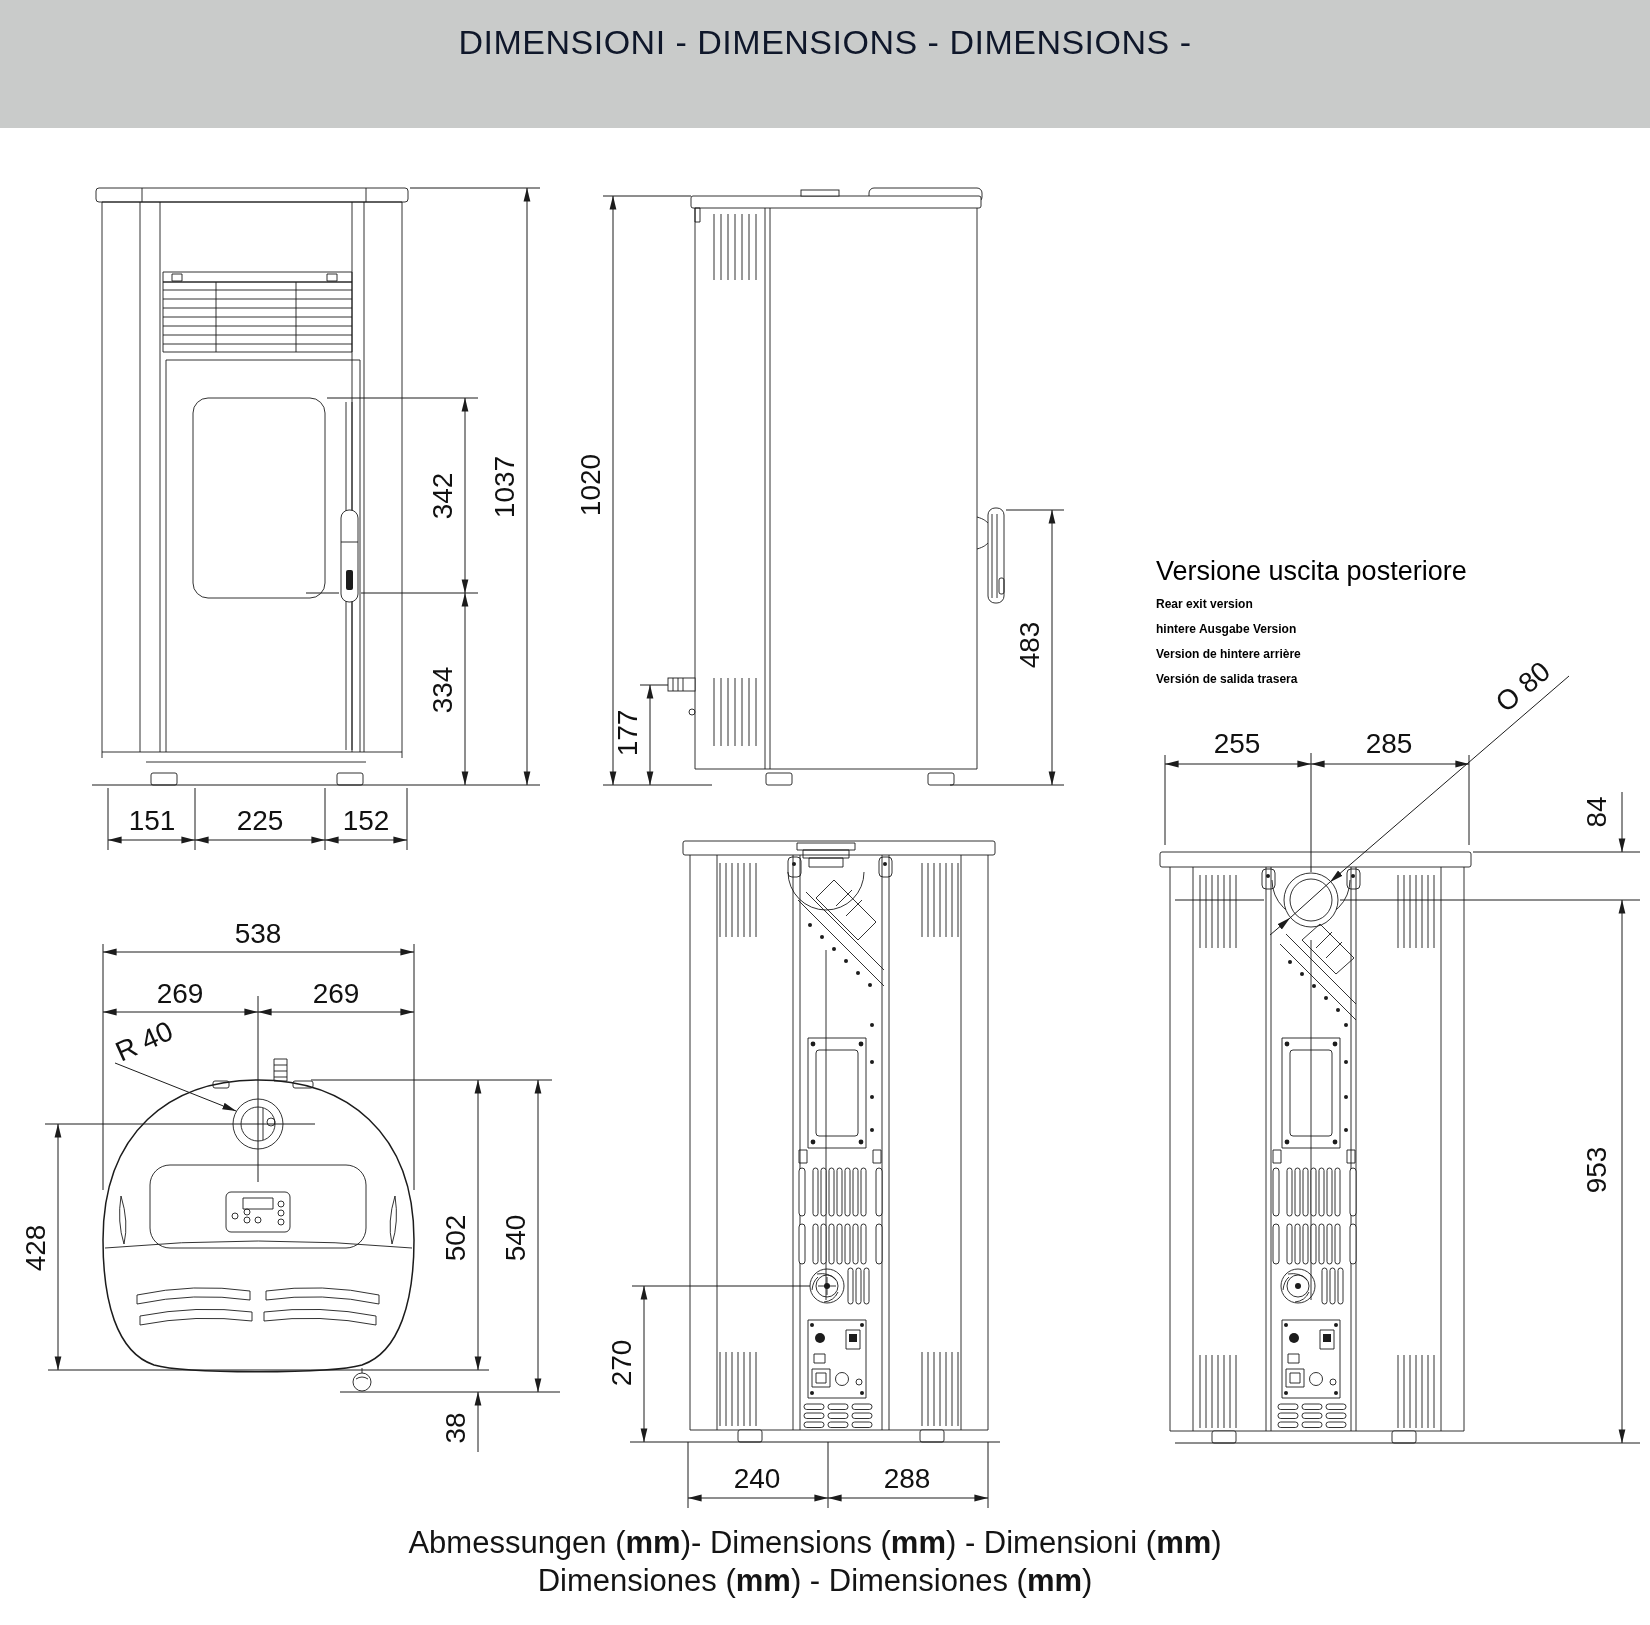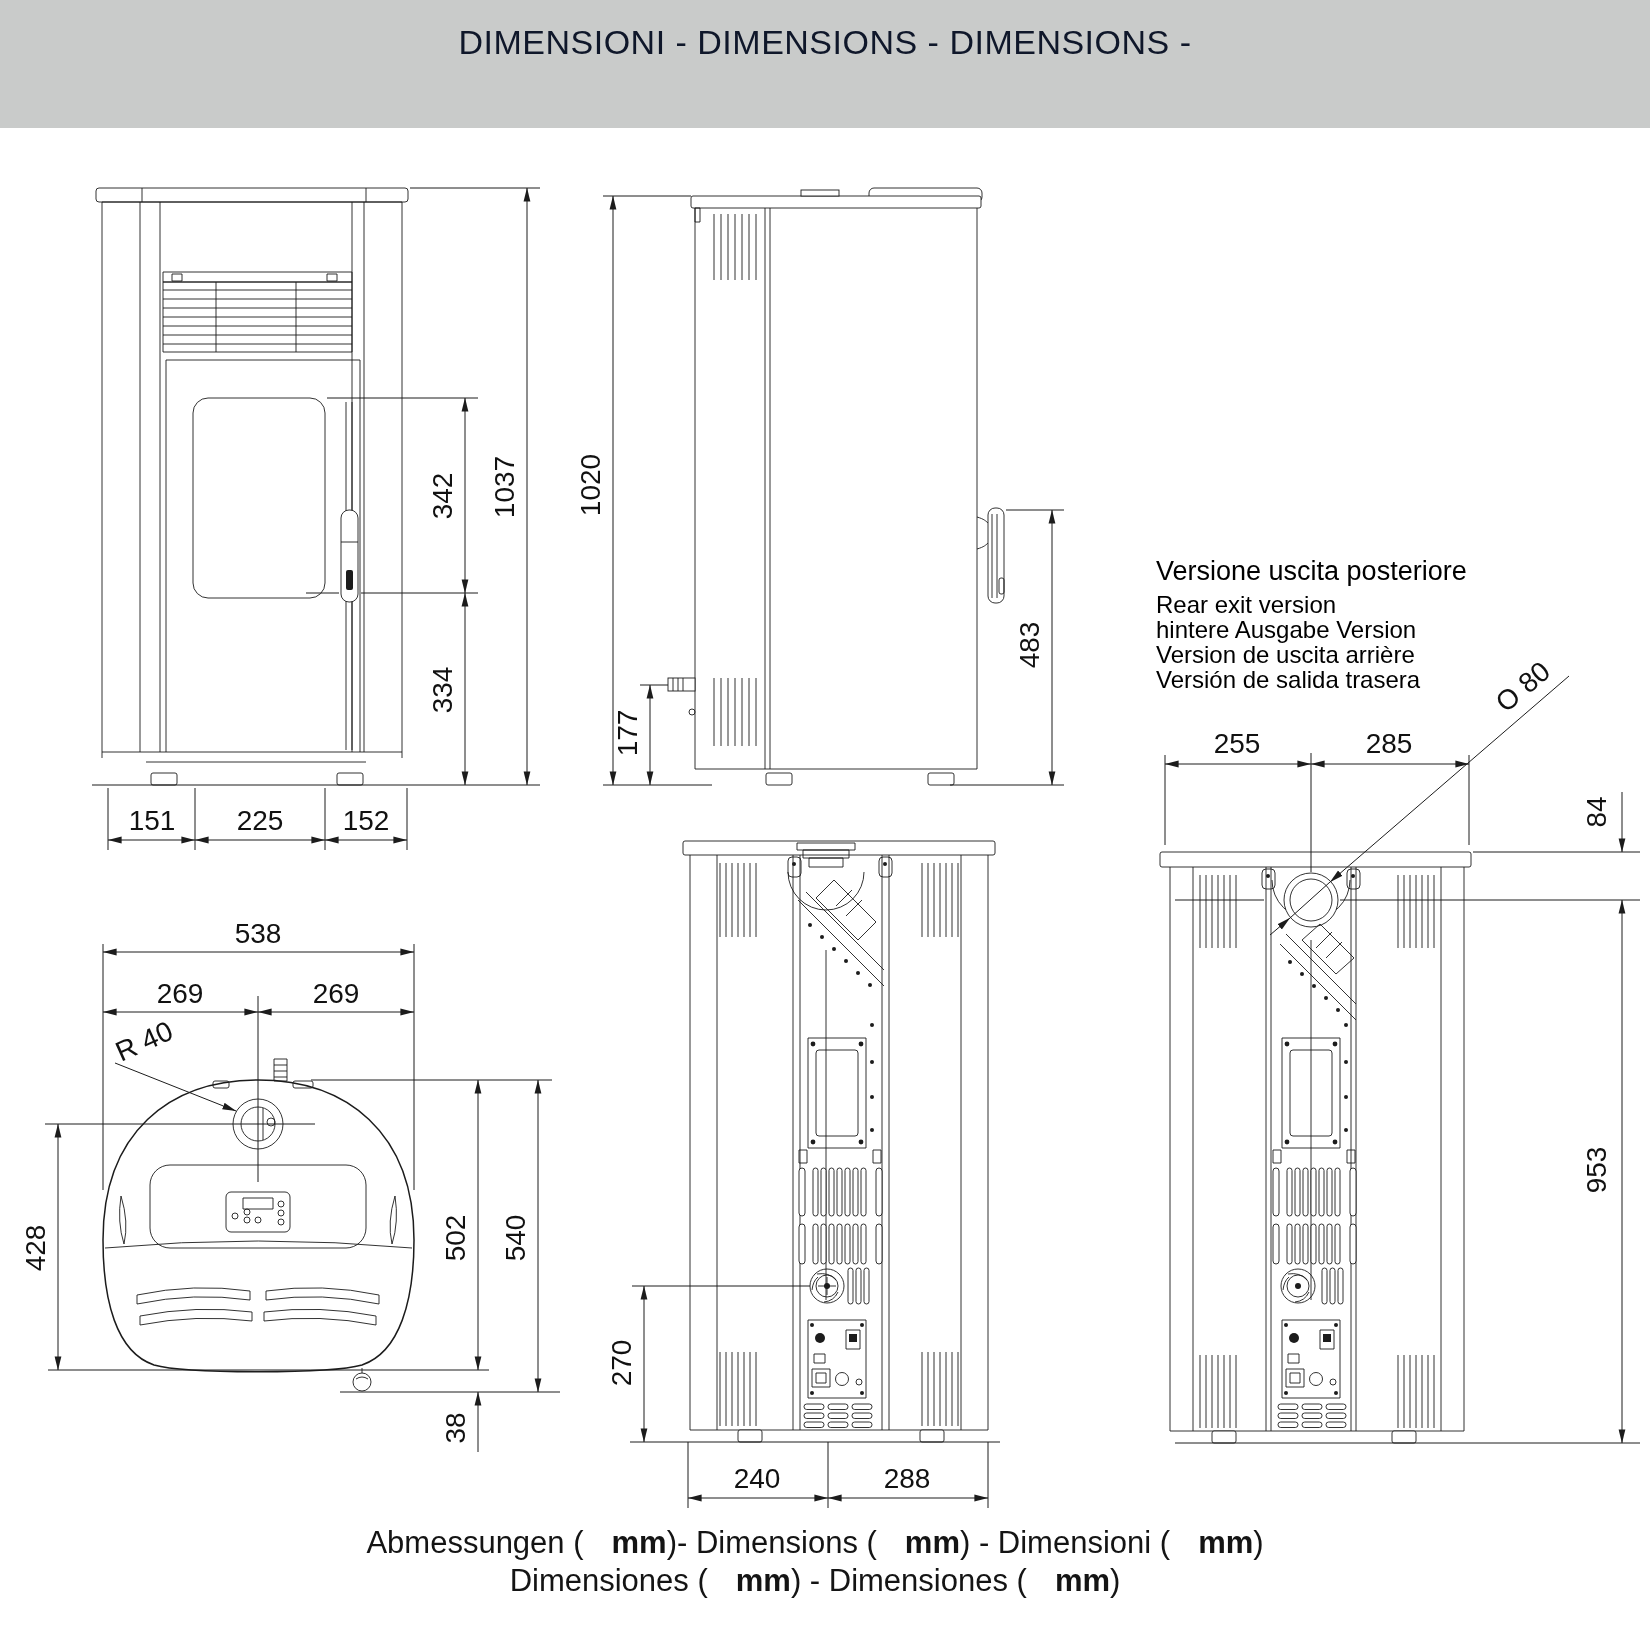--- a/index.html
+++ b/index.html
@@ -4,24 +4,24 @@
 <style>
   html,body{margin:0;padding:0;background:#fff;}
   .page{position:relative;width:1650px;height:1625px;background:#ffffff;overflow:hidden;
         font-family:"Liberation Sans", sans-serif;}
   .banner{position:absolute;top:0;left:0;width:1650px;height:128px;background:#c9cbca;
           color:#0f172a;text-align:center;}
   .banner .l1{margin-top:21px;font-size:34px;line-height:43px;letter-spacing:.5px;}
   .banner .l2{font-size:34px;line-height:43px;letter-spacing:.5px;}
   .note{position:absolute;left:1156px;top:556px;color:#000;}
   .note .title{font-size:27px;line-height:31px;margin:0 4px 5px 0;}
-  .note .tr{font-size:24px;line-height:25px;}
+  .note .tr{font-size:12px;line-height:25px;font-weight:bold;}
   .footer{position:absolute;top:1524px;left:10px;width:1610px;text-align:center;
           color:#141414;font-size:31px;line-height:38px;}
-  .footer b{font-weight:bold;margin-left:28px;}
+  .footer b{font-weight:bold;}
   svg{position:absolute;top:0;left:0;}
   .o{stroke:#1c1c1c;stroke-width:1.5;fill:none;stroke-linejoin:round;}
   .t{stroke:#1c1c1c;stroke-width:0.9;fill:none;stroke-linejoin:round;}
   .tw{stroke:#1c1c1c;stroke-width:0.9;fill:#fff;}
   .dim{stroke:#1c1c1c;stroke-width:1;fill:none;}
   .dk{fill:#1c1c1c;stroke:none;}
   text.dl{font-family:"Liberation Sans",sans-serif;font-size:28px;fill:#111;text-anchor:middle;}
 </style>
 </head>
 <body>
@@ -29,21 +29,21 @@
 <div class="page">
 
   <div class="banner">
     <div class="l1">DIMENSIONI - DIMENSIONS - DIMENSIONS -</div>
   </div>
 
   <div class="note">
     <div class="title">Versione uscita posteriore</div>
     <div class="tr">Rear exit version</div>
     <div class="tr">hintere Ausgabe Version</div>
-    <div class="tr">Version de uscita arrière</div>
+    <div class="tr">Version de hintere arrière</div>
     <div class="tr">Versión de salida trasera</div>
   </div>
 
   <svg width="1650" height="1625" viewBox="0 0 1650 1625">
     <defs>
       <marker id="ar" viewBox="0 0 14 8" refX="13.6" refY="4" markerWidth="14" markerHeight="8" orient="auto-start-reverse" markerUnits="userSpaceOnUse">
         <path d="M13.8,4 L0,0.6 L0,7.4 Z" fill="#1c1c1c"></path>
       </marker>
     </defs>
 

